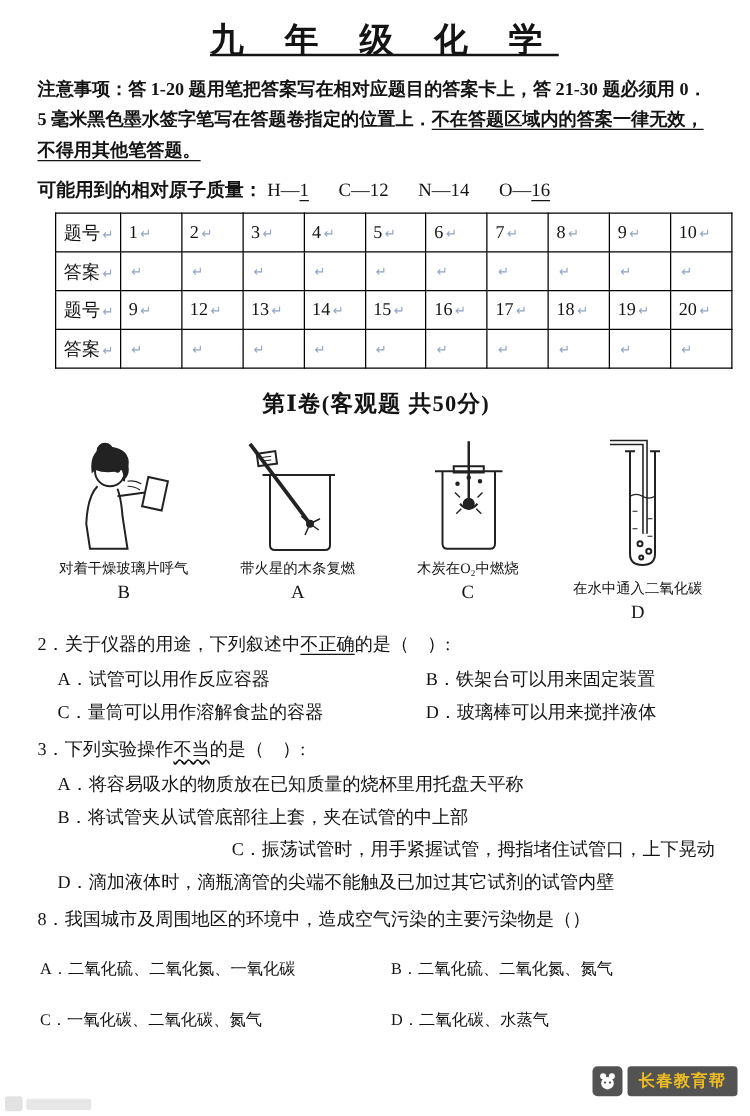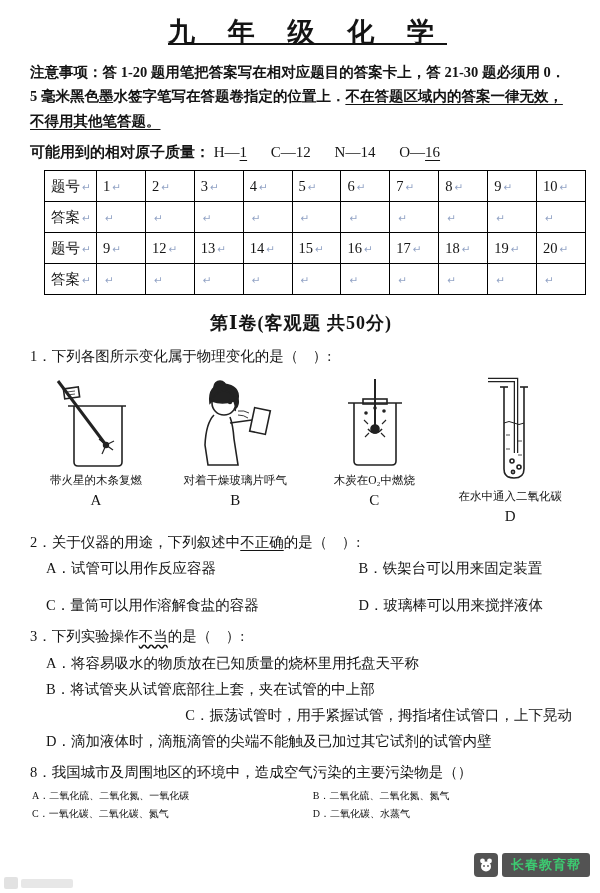--- a/index.html
+++ b/index.html
@@ -34,28 +34,28 @@
   .q { font-size: 14.5px; line-height: 1.55; margin: 5px 0 3px; }
   .q .em-solid { text-decoration: underline; text-underline-offset: 3px; }
   .q .em-wavy { text-decoration: underline wavy; text-underline-offset: 3px; }
 
   .figrow { display: flex; justify-content: space-between; align-items: flex-start; padding: 4px 10px 0 14px; margin-bottom: 6px; }
   .figure { display: flex; flex-direction: column; align-items: center; }
   .figure .cap { font-size: 11.5px; margin-top: 2px; white-space: nowrap; }
   .figure .letter { font-size: 15px; margin-top: 4px; }
   .figure svg { stroke: #222; }
 
-  .opts-2col { display: grid; grid-template-columns: 56% 44%; row-gap: 7px; padding-left: 16px; margin: 6px 0 10px; font-size: 14.5px; gap: 18px; }
+  .opts-2col { display: grid; grid-template-columns: 56% 44%; row-gap: 7px; padding-left: 16px; margin: 6px 0 10px; font-size: 14.5px; }
   .opts-list { padding-left: 16px; margin: 4px 0 10px; font-size: 14.5px; }
   .opts-list .opt { margin: 7px 0; }
   .opts-list .opt.indent { padding-left: 12px; text-align: right; }
-  .opts-2col-tight { display: grid; grid-template-columns: 52% 48%; row-gap: 4px; padding-left: 2px; margin: 5px 0 6px; font-size: 10px; }
+  .opts-2col-tight { display: grid; grid-template-columns: 52% 48%; row-gap: 23px; padding-left: 2px; margin: 19px 0 6px; font-size: 13px; }
 
   .brand-watermark { position: absolute; right: 10px; bottom: 16px; display: flex; align-items: center; gap: 4px; opacity: 0.88; }
-  .brand-pill { background: #3c3c3c; color: #22c55e; font-size: 13px; font-weight: bold; padding: 3px 9px; border-radius: 3px; letter-spacing: 1px; font-family: "Liberation Sans", sans-serif; }
+  .brand-pill { background: #3c3c3c; color: #eab308; font-size: 13px; font-weight: bold; padding: 3px 9px; border-radius: 3px; letter-spacing: 1px; font-family: "Liberation Sans", sans-serif; }
   .brand-logo { width: 24px; height: 24px; background: #3c3c3c; border-radius: 4px; display: flex; align-items: center; justify-content: center; }
 
   .faded-watermark { position: absolute; left: 4px; bottom: 4px; opacity: 0.28; filter: blur(0.6px); display: flex; gap: 3px; align-items: center; }
   .faded-watermark .b1 { width: 14px; height: 12px; background: #9a9a9a; border-radius: 2px; }
   .faded-watermark .b2 { width: 52px; height: 9px; background: #ababab; border-radius: 2px; }
 </style>
 </head>
 <body>
 
 <div class="page">
@@ -140,57 +140,56 @@
       <td><span class="mark">↵</span></td>
       <td><span class="mark">↵</span></td>
       <td><span class="mark">↵</span></td>
       <td><span class="mark">↵</span></td>
     </tr>
   </tbody>
     </table>
 
   <div class="section-title">第Ⅰ卷(客观题 共50分)</div>
 
-  <div class="q">1．下列各图所示变化属于物理变化的是（　）:</div>
 
   <div class="figrow">
+    <div class="figure">
+      <svg width="110" height="96" viewBox="0 0 110 96" fill="none" stroke-width="1.6">
+        <circle cx="40" cy="12" r="6" fill="#222"></circle>
+        <path d="M30 28 Q28 10 44 9 Q60 11 58 24 Q59 30 56 33 L54 26 Q42 30 32 26 Z" fill="#222"></path>
+        <circle cx="44" cy="28" r="12"></circle>
+        <circle cx="50" cy="27" r="1.4" fill="#222"></circle>
+        <path d="M54 33 Q56 34 55 36"></path>
+        <path d="M34 40 Q26 48 25 70 L28 90 L58 90 L54 64 Q53 50 50 42"></path>
+        <line x1="50" y1="48" x2="72" y2="45"></line>
+        <rect x="72" y="34" width="16" height="24" transform="rotate(12 80 46)"></rect>
+        <path d="M58 36 Q64 35 69 38" stroke-width="0.9"></path>
+        <path d="M58 40 Q64 40 68 43" stroke-width="0.9"></path>
+      </svg>
+      <div class="cap">对着干燥玻璃片呼气</div>
+      <div class="letter">B</div>
+    </div>
     <div class="figure">
       <svg width="104" height="96" viewBox="0 0 104 96" fill="none" stroke-width="1.6">
         <line x1="24" y1="31" x2="82" y2="31"></line>
         <path d="M30 31 L30 87 Q30 91 34 91 L74 91 Q78 91 78 87 L78 31"></path>
         <line x1="14" y1="6" x2="62" y2="70" stroke-width="3"></line>
         <rect x="20" y="13" width="15" height="10" transform="rotate(-8 27 18)"></rect>
         <line x1="23" y1="17" x2="31" y2="16" stroke-width="0.8"></line>
         <line x1="23" y1="20" x2="31" y2="19" stroke-width="0.8"></line>
         <g stroke-width="1.2">
           <line x1="62" y1="70" x2="70" y2="66"></line>
             <line x1="62" y1="70" x2="69" y2="75"></line>
           <line x1="62" y1="70" x2="58" y2="79"></line>
             <line x1="62" y1="70" x2="55" y2="64"></line>
         </g>
         <circle cx="62" cy="70" r="2.4" fill="#222"></circle>
       </svg>
       <div class="cap">带火星的木条复燃</div>
       <div class="letter">A</div>
-    </div>
-    <div class="figure">
-      <svg width="110" height="96" viewBox="0 0 110 96" fill="none" stroke-width="1.6">
-        <circle cx="40" cy="12" r="6" fill="#222"></circle>
-        <path d="M30 28 Q28 10 44 9 Q60 11 58 24 Q59 30 56 33 L54 26 Q42 30 32 26 Z" fill="#222"></path>
-        <circle cx="44" cy="28" r="12"></circle>
-        <circle cx="50" cy="27" r="1.4" fill="#222"></circle>
-        <path d="M54 33 Q56 34 55 36"></path>
-        <path d="M34 40 Q26 48 25 70 L28 90 L58 90 L54 64 Q53 50 50 42"></path>
-        <line x1="50" y1="48" x2="72" y2="45"></line>
-        <rect x="72" y="34" width="16" height="24" transform="rotate(12 80 46)"></rect>
-        <path d="M58 36 Q64 35 69 38" stroke-width="0.9"></path>
-        <path d="M58 40 Q64 40 68 43" stroke-width="0.9"></path>
-      </svg>
-      <div class="cap">对着干燥玻璃片呼气</div>
-      <div class="letter">B</div>
     </div>
     <div class="figure">
       <svg width="104" height="96" viewBox="0 0 104 96" fill="none" stroke-width="1.6">
         <line x1="26" y1="28" x2="80" y2="28"></line>
         <path d="M32 28 L32 86 Q32 90 36 90 L70 90 Q74 90 74 86 L74 28"></path>
         <rect x="41" y="24" width="24" height="5"></rect>
         <line x1="53" y1="4" x2="53" y2="54" stroke-width="2"></line>
         <path d="M46 54 Q53 62 60 54"></path>
         <circle cx="53" cy="54" r="4" fill="#222"></circle>
         <g stroke-width="1.1">

